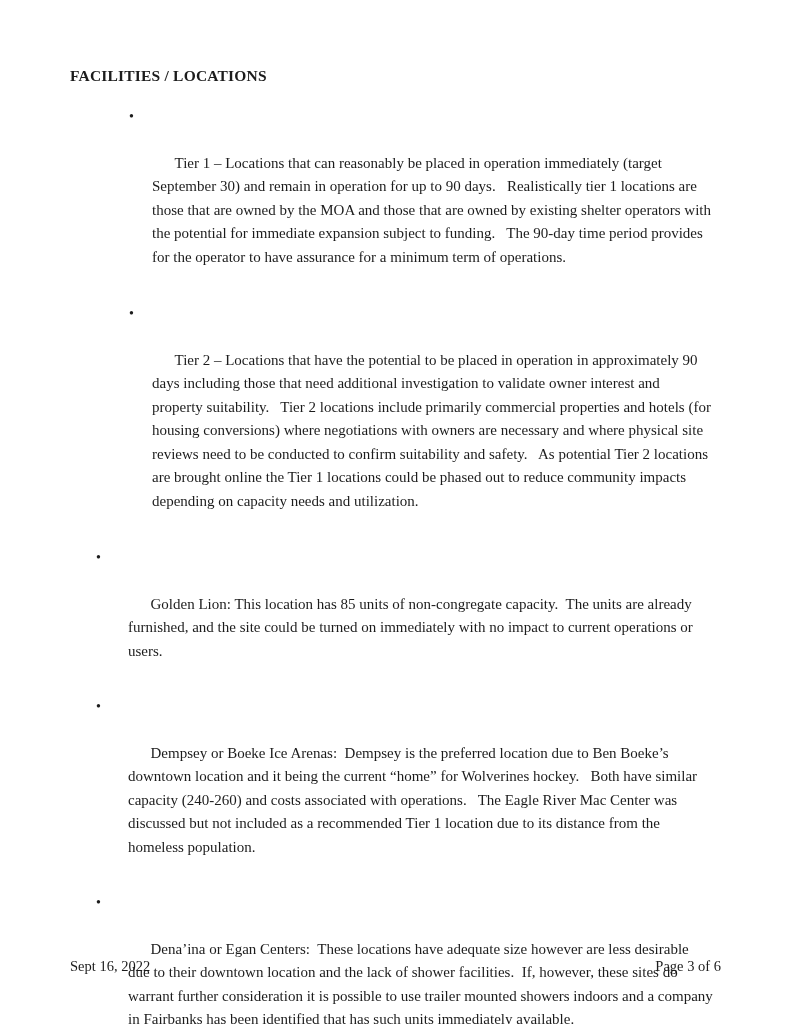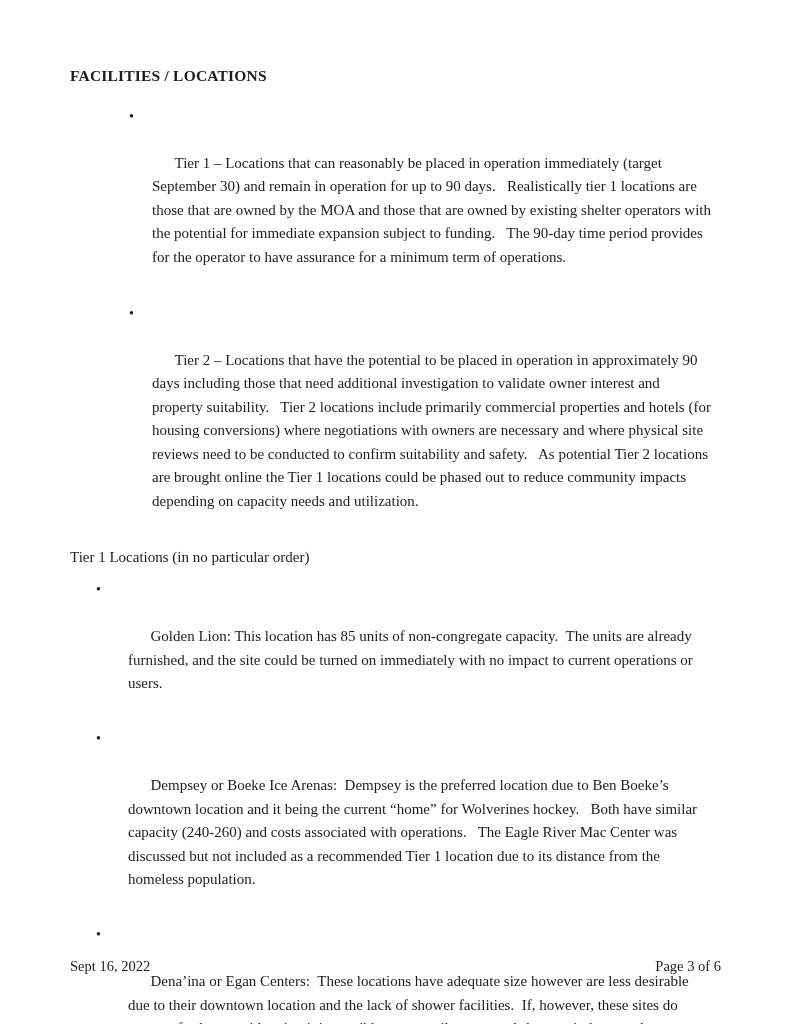--- a/index.html
+++ b/index.html
@@ -78,21 +78,20 @@
     <div class="bullet-item tier-item">
       <span class="marker">•</span>
       <span>Tier 1 – Locations that can reasonably be placed in operation immediately (target September 30) and remain in operation for up to 90 days.   Realistically tier 1 locations are those that are owned by the MOA and those that are owned by existing shelter operators with the potential for immediate expansion subject to funding.   The 90-day time period provides for the operator to have assurance for a minimum term of operations.</span>
     </div>
 
     <div class="bullet-item tier-item">
       <span class="marker">•</span>
       <span>Tier 2 – Locations that have the potential to be placed in operation in approximately 90 days including those that need additional investigation to validate owner interest and property suitability.   Tier 2 locations include primarily commercial properties and hotels (for housing conversions) where negotiations with owners are necessary and where physical site reviews need to be conducted to confirm suitability and safety.   As potential Tier 2 locations are brought online the Tier 1 locations could be phased out to reduce community impacts depending on capacity needs and utilization.</span>
     </div>
 
-    <div class="section-heading">Tier 1 Locations (in no particular order)</div>
 
     <div class="bullet-item loc-item">
       <span class="marker">•</span>
       <span>Golden Lion: This location has 85 units of non-congregate capacity.  The units are already furnished, and the site could be turned on immediately with no impact to current operations or users.</span>
     </div>
 
     <div class="bullet-item loc-item">
       <span class="marker">•</span>
       <span>Dempsey or Boeke Ice Arenas:  Dempsey is the preferred location due to Ben Boeke’s downtown location and it being the current “home” for Wolverines hockey.   Both have similar capacity (240-260) and costs associated with operations.   The Eagle River Mac Center was discussed but not included as a recommended Tier 1 location due to its distance from the homeless population.</span>
     </div>

